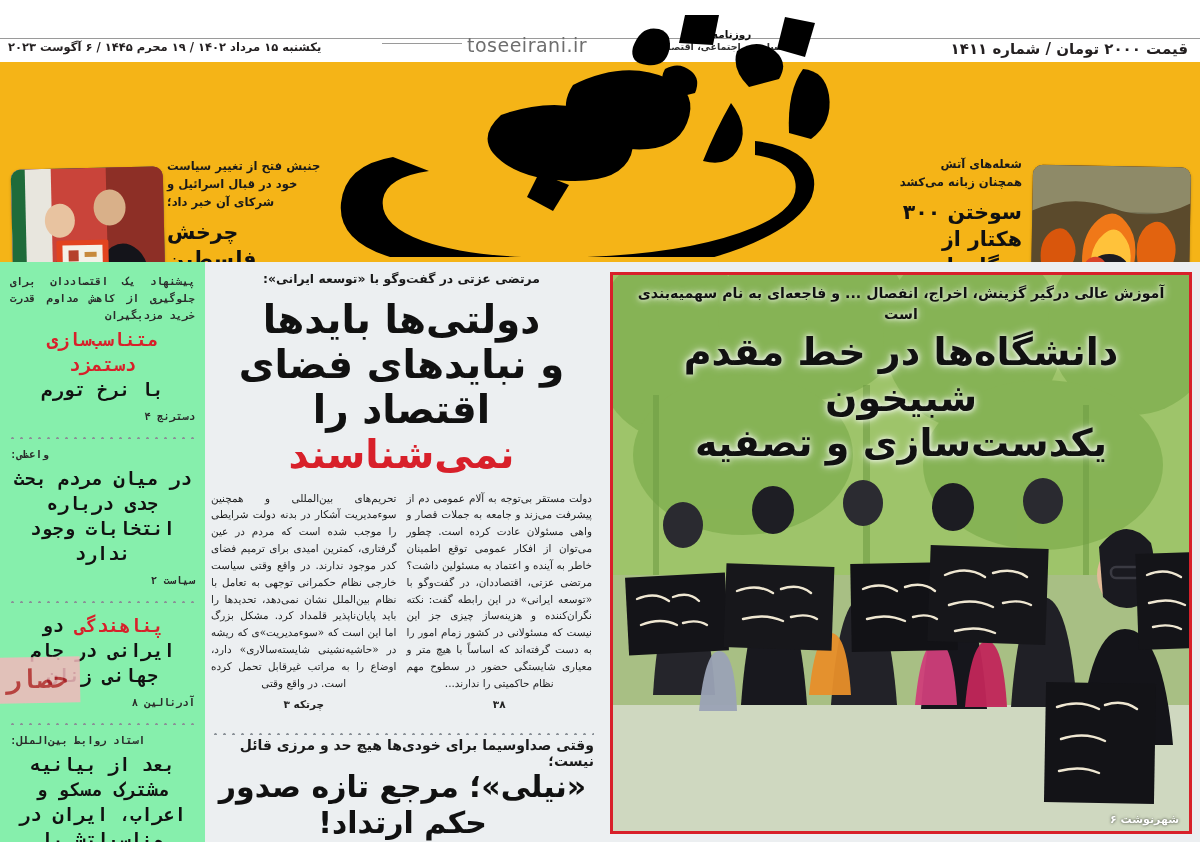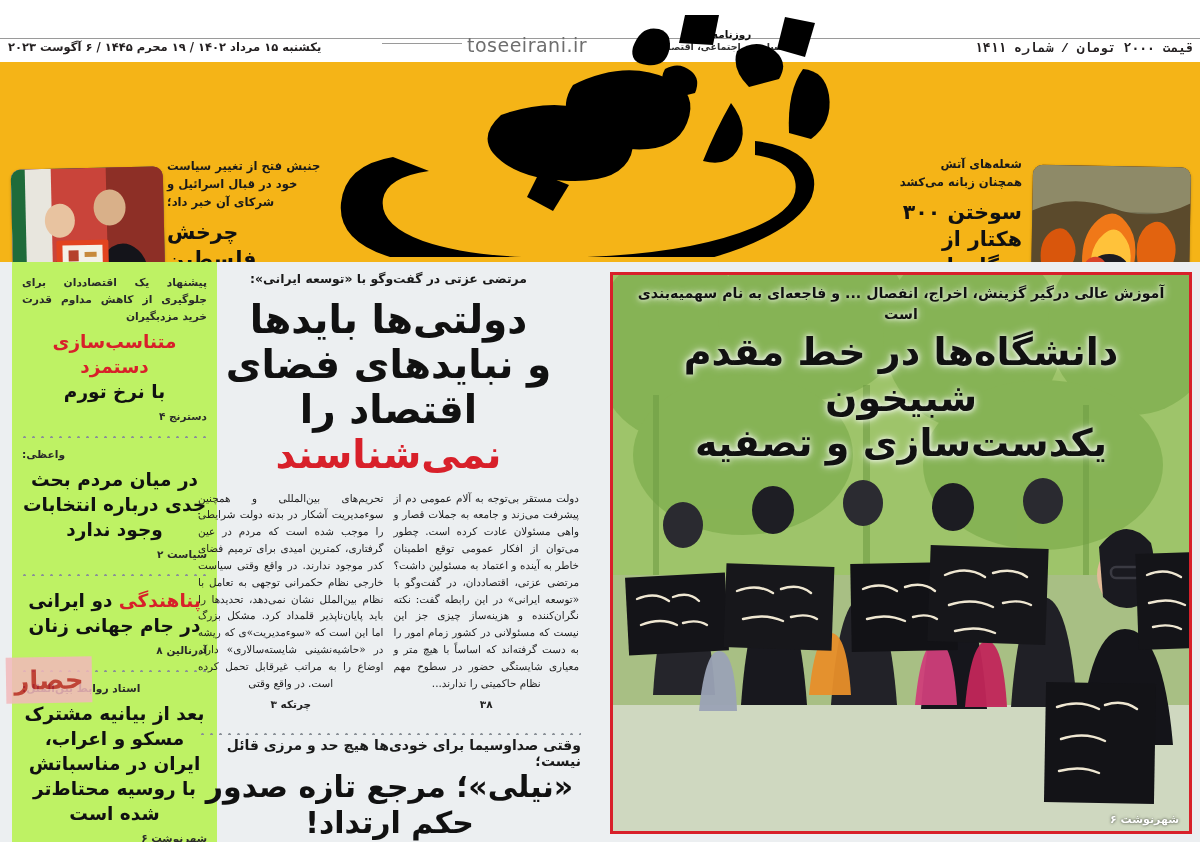--- a/index.html
+++ b/index.html
@@ -15,23 +15,23 @@
   
   .topbar {
     position: absolute; top: 0; left: 0; width: 1200px; height: 62px;
     background: #fff;
   }
   .topbar .rule {
     position: absolute; top: 38px; left: 0; width: 1200px; height: 1px;
     background: #9a9a9a;
   }
   .issue-info {
-    position: absolute; top: 40px; right: 6px;
-    font-size: 13px; color: #231f20; letter-spacing: 0;
-    white-space: nowrap; font-weight: 600; font-family: Liberation Mono, monospace;
+    position: absolute; top: 40px; right: 12px;
+    font-size: 15px; color: #231f20; letter-spacing: 0;
+    white-space: nowrap; font-weight: 600;
   }
   .date-info {
     position: absolute; top: 40px; left: 8px;
     font-size: 11.5px; color: #231f20;
     white-space: nowrap; font-weight: 700;
   }
   .site-url {
     position: absolute; top: 34px; left: 467px;
     font-size: 19px; color: #6e6e6e; letter-spacing: .5px;
     font-family: "DejaVu Sans", sans-serif; direction: ltr;
@@ -89,22 +89,22 @@
   }
 
   
   .body-area {
     position: absolute; top: 262px; left: 0; width: 1200px; height: 580px;
     background: #eceff1;
   }
 
   
   .sidebar {
-    position: absolute; top: 0; left: 12px; width: 205px; height: 580px;
-    padding: 6px 8px 0 8px; background: #bef264;
+    position: absolute; top: 0; left: 0; width: 205px; height: 580px;
+    padding: 6px 8px 0 8px; background: #86efac; font-family: Liberation Mono, monospace;
   }
   .sb-item { padding: 6px 2px 5px 2px; text-align: right; }
   .sb-kicker {
     font-size: 10.7px; font-weight: 700; line-height: 1.6; color: #2a2a2a; text-align: justify;
   }
   .sb-head {
     font-size: 18.5px; font-weight: 800; line-height: 1.35; color: #111; margin-top: 5px; text-align: center;
   }
   .sb-head .hl { color: #d8202a; }
   .sb-sec { font-size: 10.5px; font-weight: 700; color: #2a2a2a; margin-top: 5px; }
@@ -115,21 +115,21 @@
   }
   .stamp {
     position: absolute; left: -6px; top: 395px; width: 86px; height: 46px;
     background: #f2b9bc; opacity: .85; transform: rotate(-1deg);
     display: flex; align-items: center; justify-content: center;
     color: #c0262e; font-size: 26px; font-weight: 800; letter-spacing: -1px;
   }
 
   
   .center {
-    position: absolute; top: 0; left: 192px; width: 395px; height: 580px;
+    position: absolute; top: 0; left: 205px; width: 395px; height: 580px;
     padding: 8px 8px 0 6px;
   }
   .c-kicker {
     font-size: 12.4px; font-weight: 700; color: #1a1a1a; text-align: center; line-height: 1.5;
   }
   .c-head {
     font-size: 39px; font-weight: 900; line-height: 1.16; color: #111;
     text-align: center; margin-top: 8px; letter-spacing: -.5px;
   }
   .c-head .hl { color: #d8202a; }

